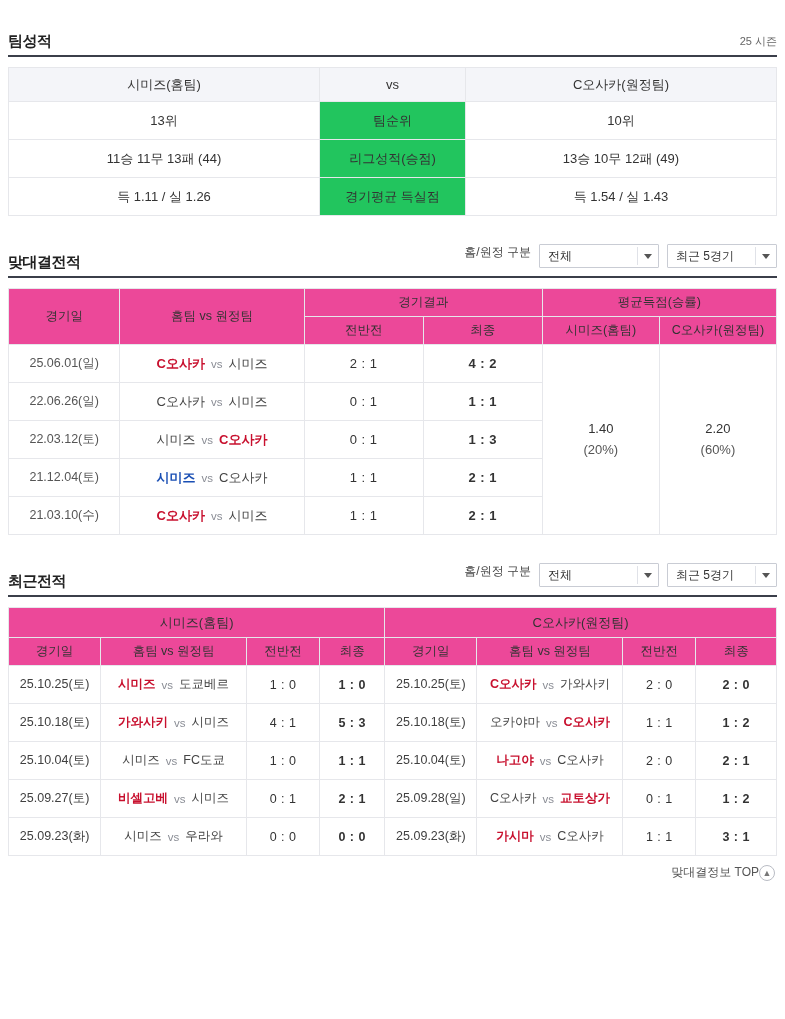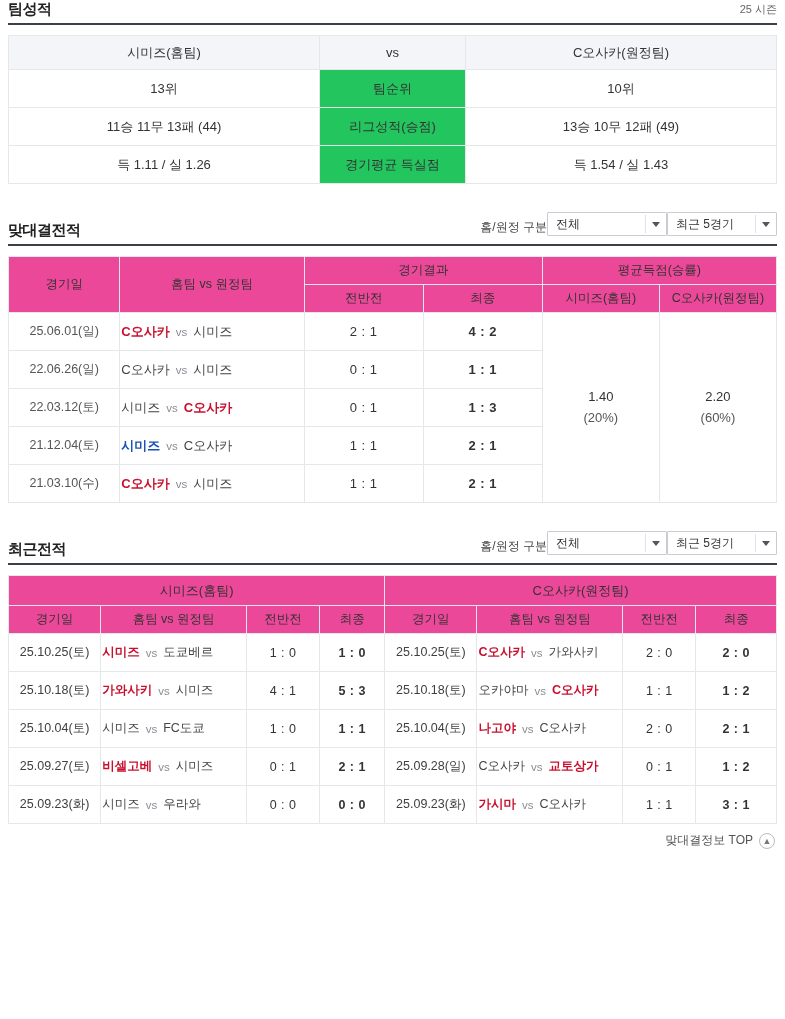--- a/index.html
+++ b/index.html
@@ -8,21 +8,21 @@
     padding: 0;
   }
   body {
     width: 785px;
     background: #ffffff;
     font-family: "Liberation Sans", sans-serif;
     font-size: 13px;
     color: #333333;
     -webkit-font-smoothing: antialiased;
   }
-  .page { width: 785px; padding: 0 8px; }
+  .page { width: 785px; padding: 0 8px; margin-top: 32px; }
 
   
   .sec-head {
     display: flex;
     align-items: flex-end;
     justify-content: space-between;
     border-bottom: 2px solid #3b3f4a;
     padding: 0 0 4px 0;
   }
   .sec-title {
@@ -32,21 +32,22 @@
     letter-spacing: -0.5px;
   }
   .sec-right {
     font-size: 11px;
     color: #666;
     padding-bottom: 2px;
   }
 
   .sec-head-controls {
     display: flex;
-    align-items: flex-end;
+    align-items: flex-start;
+    gap: 8px;
     padding-bottom: 4px;
   }
   .ctrl-label {
     font-size: 12px;
     color: #444;
   }
   .select {
     position: relative;
     display: inline-block;
     height: 24px;
@@ -108,20 +109,21 @@
   
   .tbl-h2h th { height: 28px; font-size: 12.5px; }
   .tbl-h2h td { height: 38px; font-size: 13px; }
   .tbl-h2h td.date { color: #555; font-size: 12.5px; }
   .avg-cell { font-size: 13px; color: #333; line-height: 1.55; }
   .avg-cell .pct { font-size: 13px; color: #555; display: block; }
 
   .match {
     display: flex;
     align-items: center;
+    justify-content: center;
     gap: 6px;
     white-space: nowrap;
   }
   .match .vs { color: #8a8d95; font-size: 11.5px; }
   .win { color: #c8102e; font-weight: bold; }
   .neu { color: #444; }
   .blue { color: #1a4fb4; font-weight: bold; }
   .score { letter-spacing: 0.5px; }
   .score-final { font-weight: bold; }
 
@@ -130,21 +132,20 @@
   .tbl-recent td { height: 38px; font-size: 12.5px; }
   .tbl-recent td.date { color: #404040; }
   .tbl-recent .top th { height: 30px; font-size: 13px; }
   .divider-left { border-left: 1px solid #d8dae0; }
 
   
   .footer {
     display: flex;
     justify-content: flex-end;
     align-items: flex-end;
-    gap: 6px;
     padding: 8px 2px 10px 0;
     font-size: 12px;
     color: #555;
   }
   .top-btn {
     display: inline-flex;
     align-items: center;
     justify-content: center;
     width: 16px; height: 16px;
     border: 1px solid #b9bcc4;

